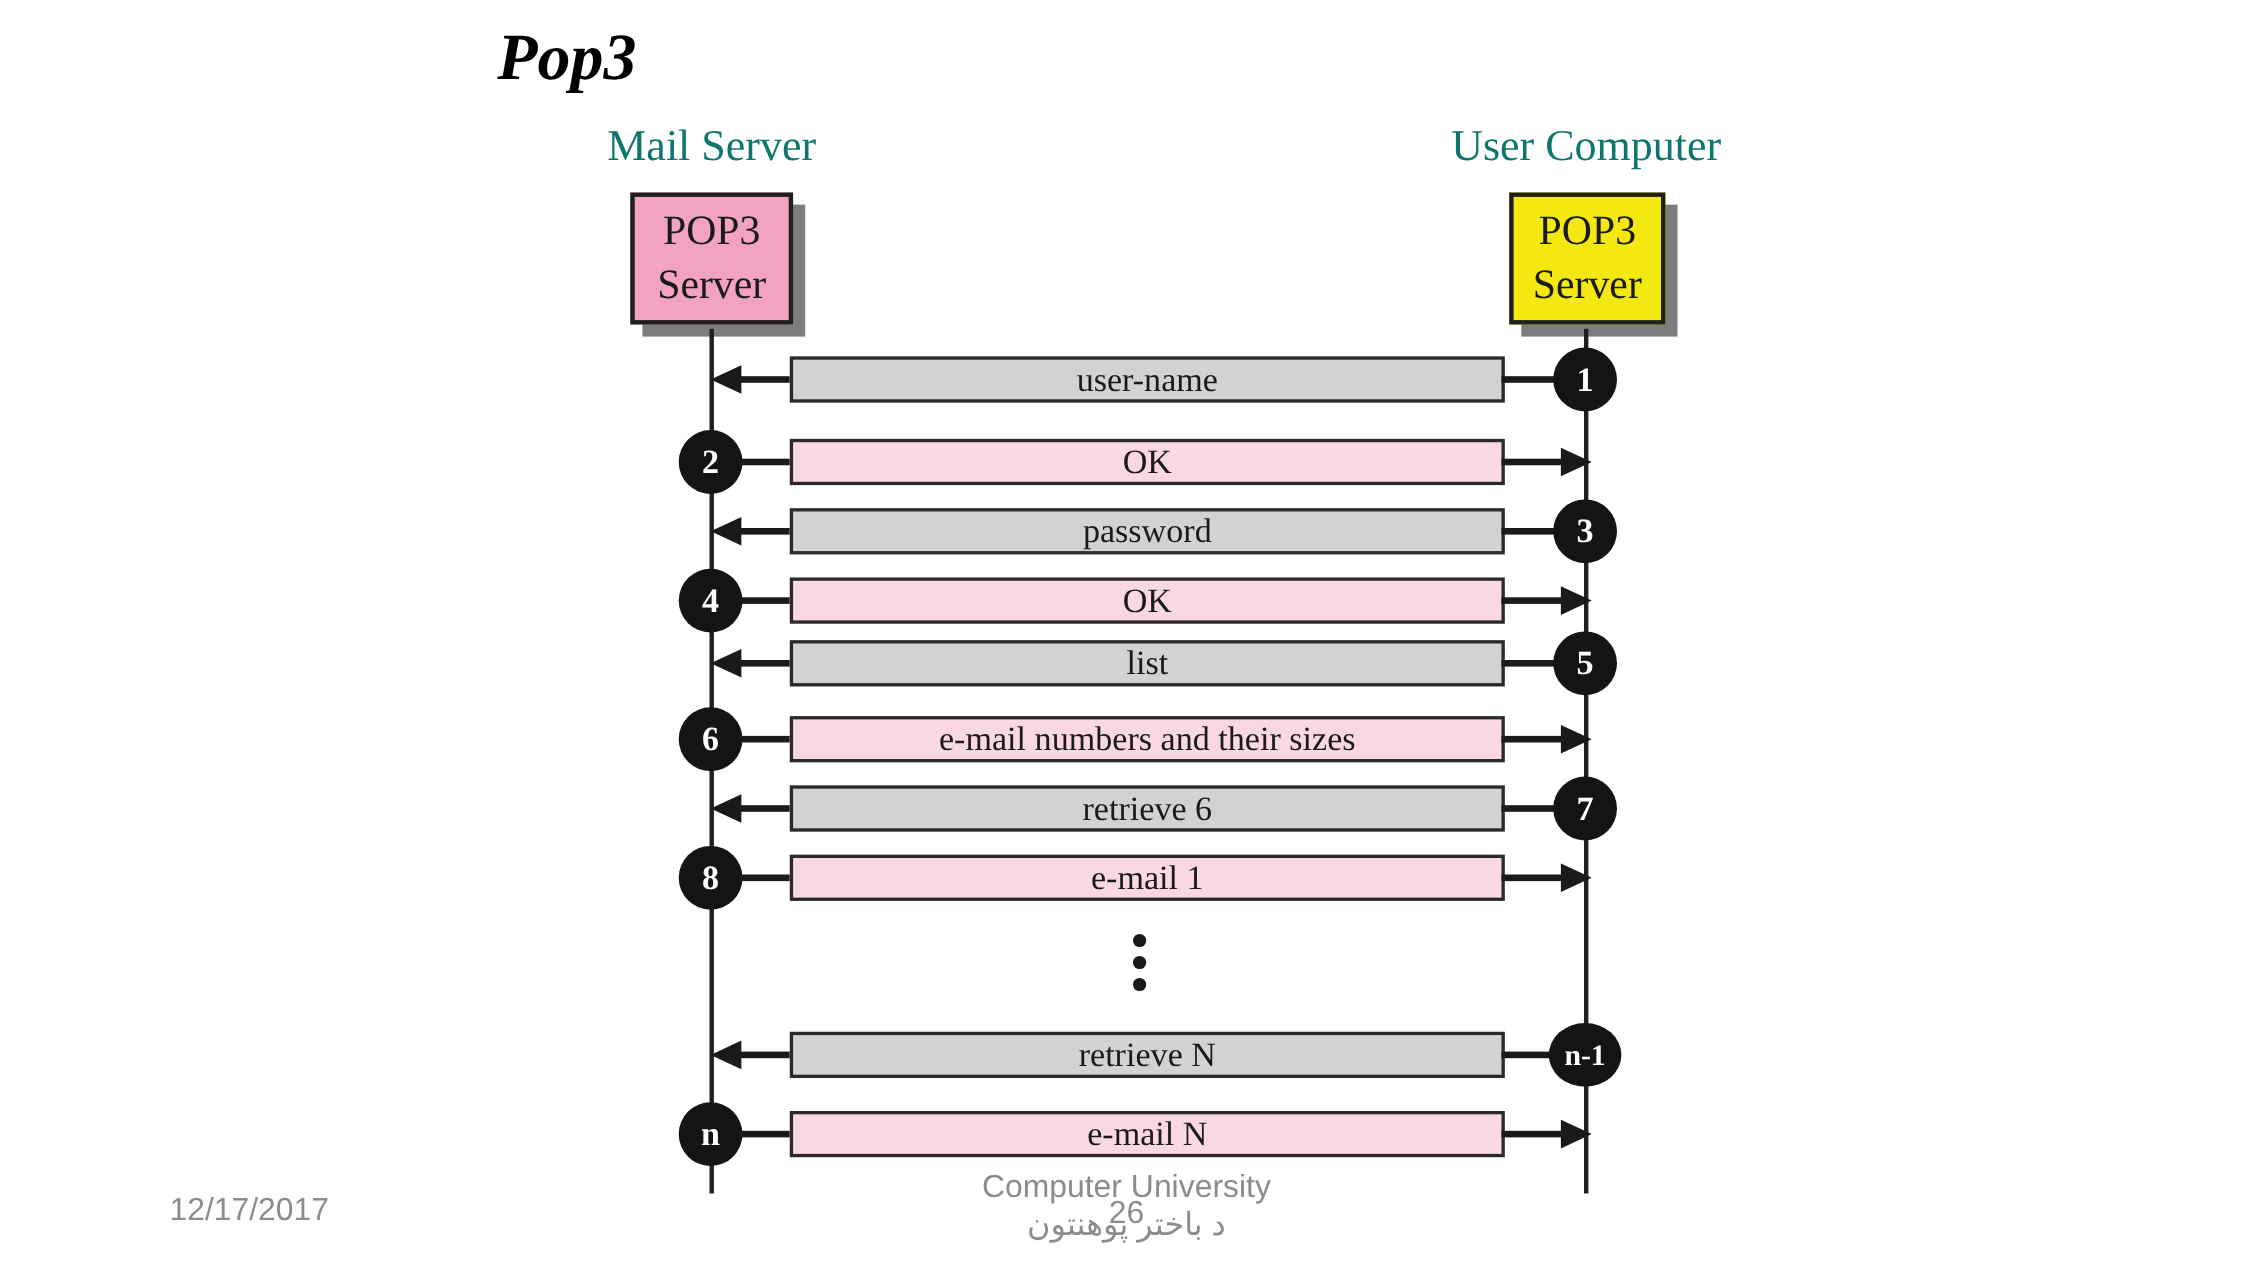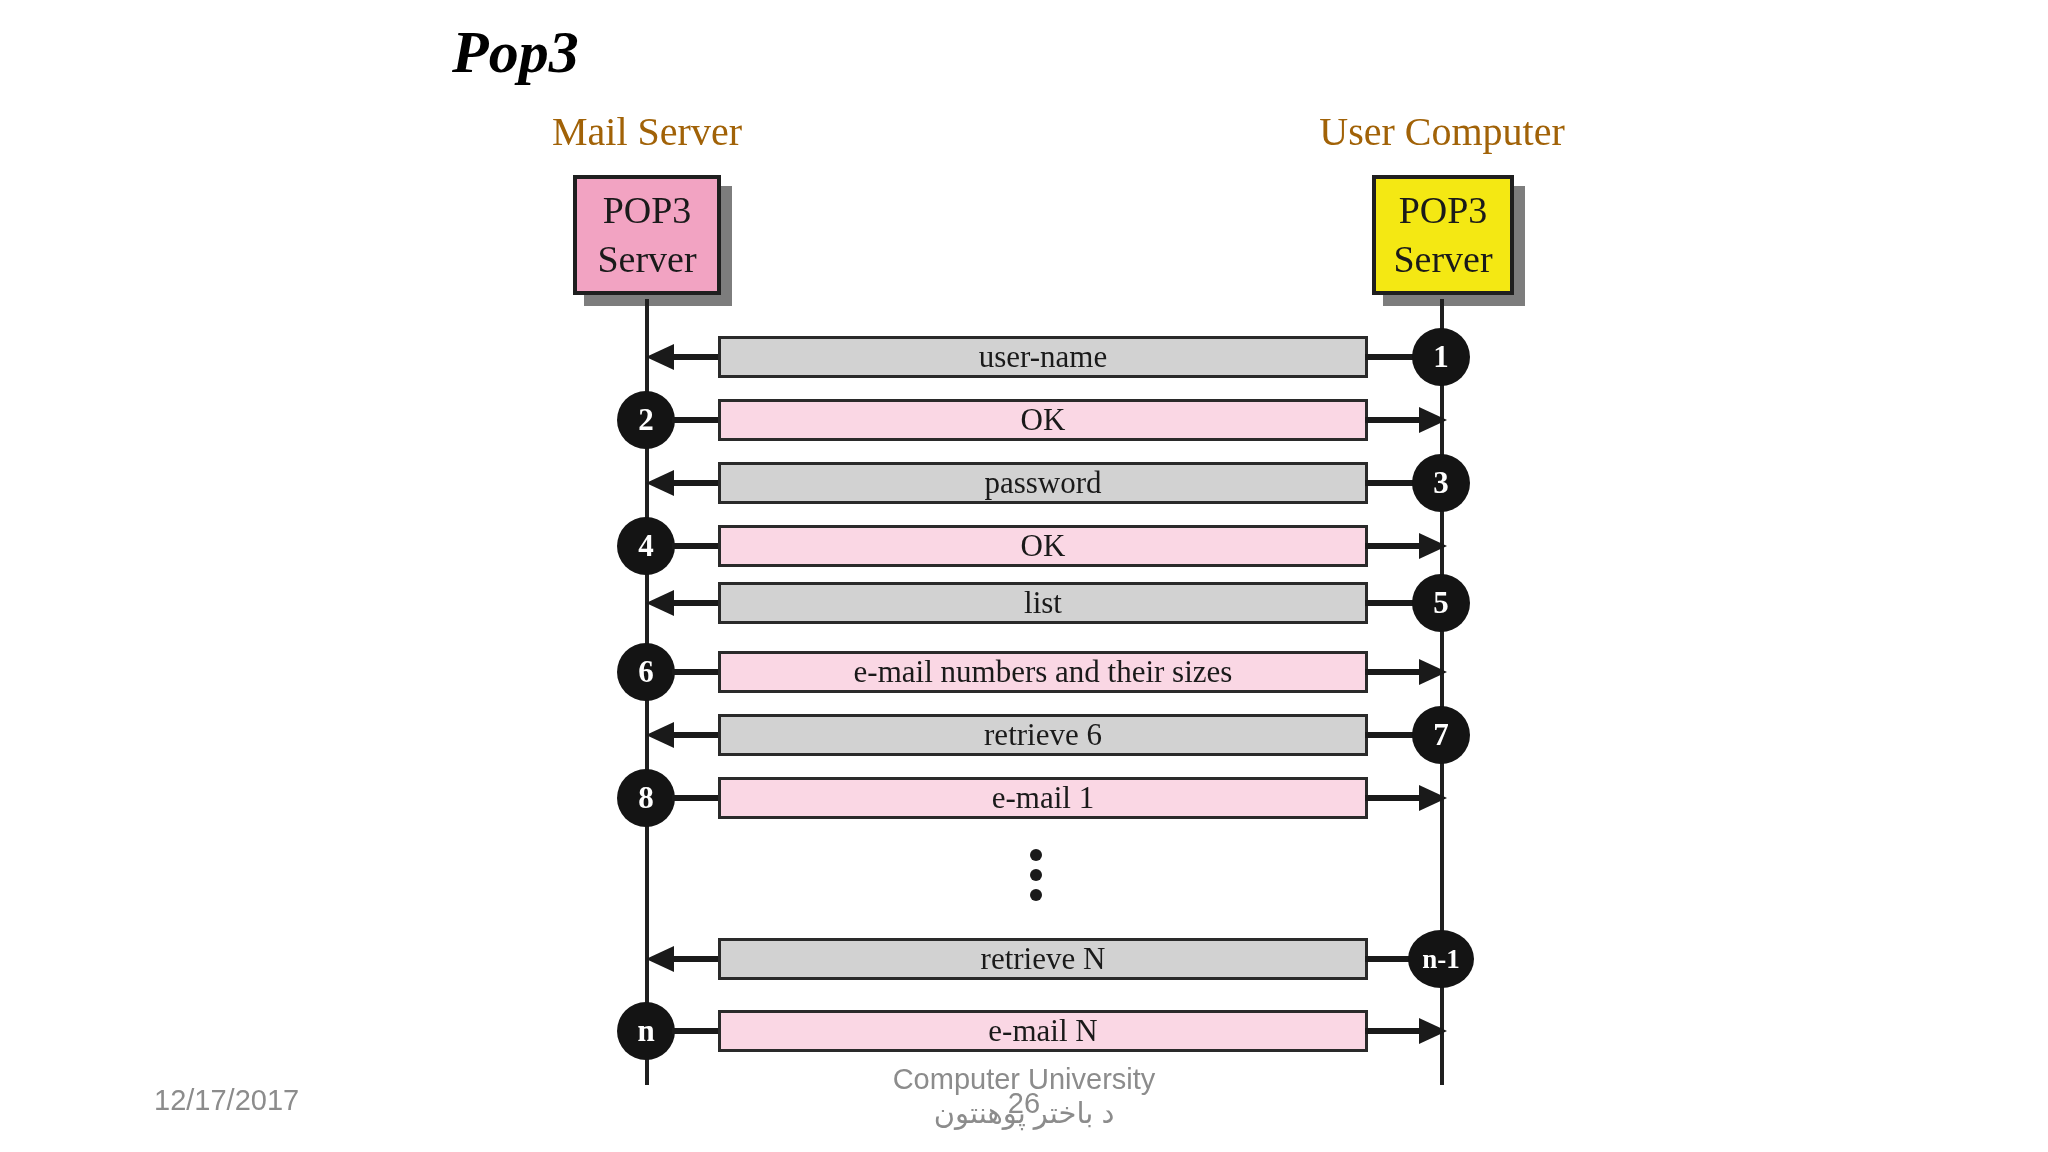--- a/index.html
+++ b/index.html
@@ -2,21 +2,21 @@
 <html><head>
 <meta charset="utf-8">
 <style>
   html,body{margin:0;padding:0;background:#ffffff;width:2048px;height:1152px;overflow:hidden;}
   .stage{position:relative;width:1748px;height:1152px;background:#ffffff;
          font-family:"Liberation Serif","DejaVu Serif",serif;color:#1a1a1a;}
   .abs{position:absolute;}
 
   .slide-title{left:452px;top:18px;font-size:60px;font-weight:bold;font-style:italic;color:#000;}
 
-  .col-header{top:108px;font-size:40px;transform:translateX(-50%);white-space:nowrap;color:#a16207;}
+  .col-header{top:108px;font-size:40px;transform:translateX(-50%);white-space:nowrap;color:#0f766e;}
   .col-header.server{left:647px;}
   .col-header.client{left:1442px;}
 
   .actor-box{top:175px;height:120px;border:4px solid #1f1f1f;box-shadow:11px 11px 0 #7d7d7d;
              display:flex;flex-direction:column;align-items:center;justify-content:center;
              font-size:38px;line-height:1.28;text-align:center;box-sizing:border-box;}
   .actor-box.server{left:573px;width:148px;background:#f2a3c2;}
   .actor-box.client{left:1372px;width:142px;background:#f4e813;}
 
   .lifeline{top:299px;width:4px;height:786px;background:#1f1f1f;}
@@ -70,21 +70,21 @@
     <span>Server</span>
   </div>
   <div class="abs actor-box client">
     <span>POP3</span>
     <span>Server</span>
   </div>
 
   <div class="abs lifeline server"></div>
   <div class="abs lifeline client"></div>
 
-  <div class="row" style="top:336px">
+  <div class="row" style="top:324px">
     <div class="tri tri-left"></div>
     <div class="hline l-line"></div>
     <div class="bar gray">
         <span>user-name</span>
       </div>
     <div class="hline r-conn"></div>
     <div class="circle on-client">1</div>
   </div>
 
   <div class="row" style="top:399px">

